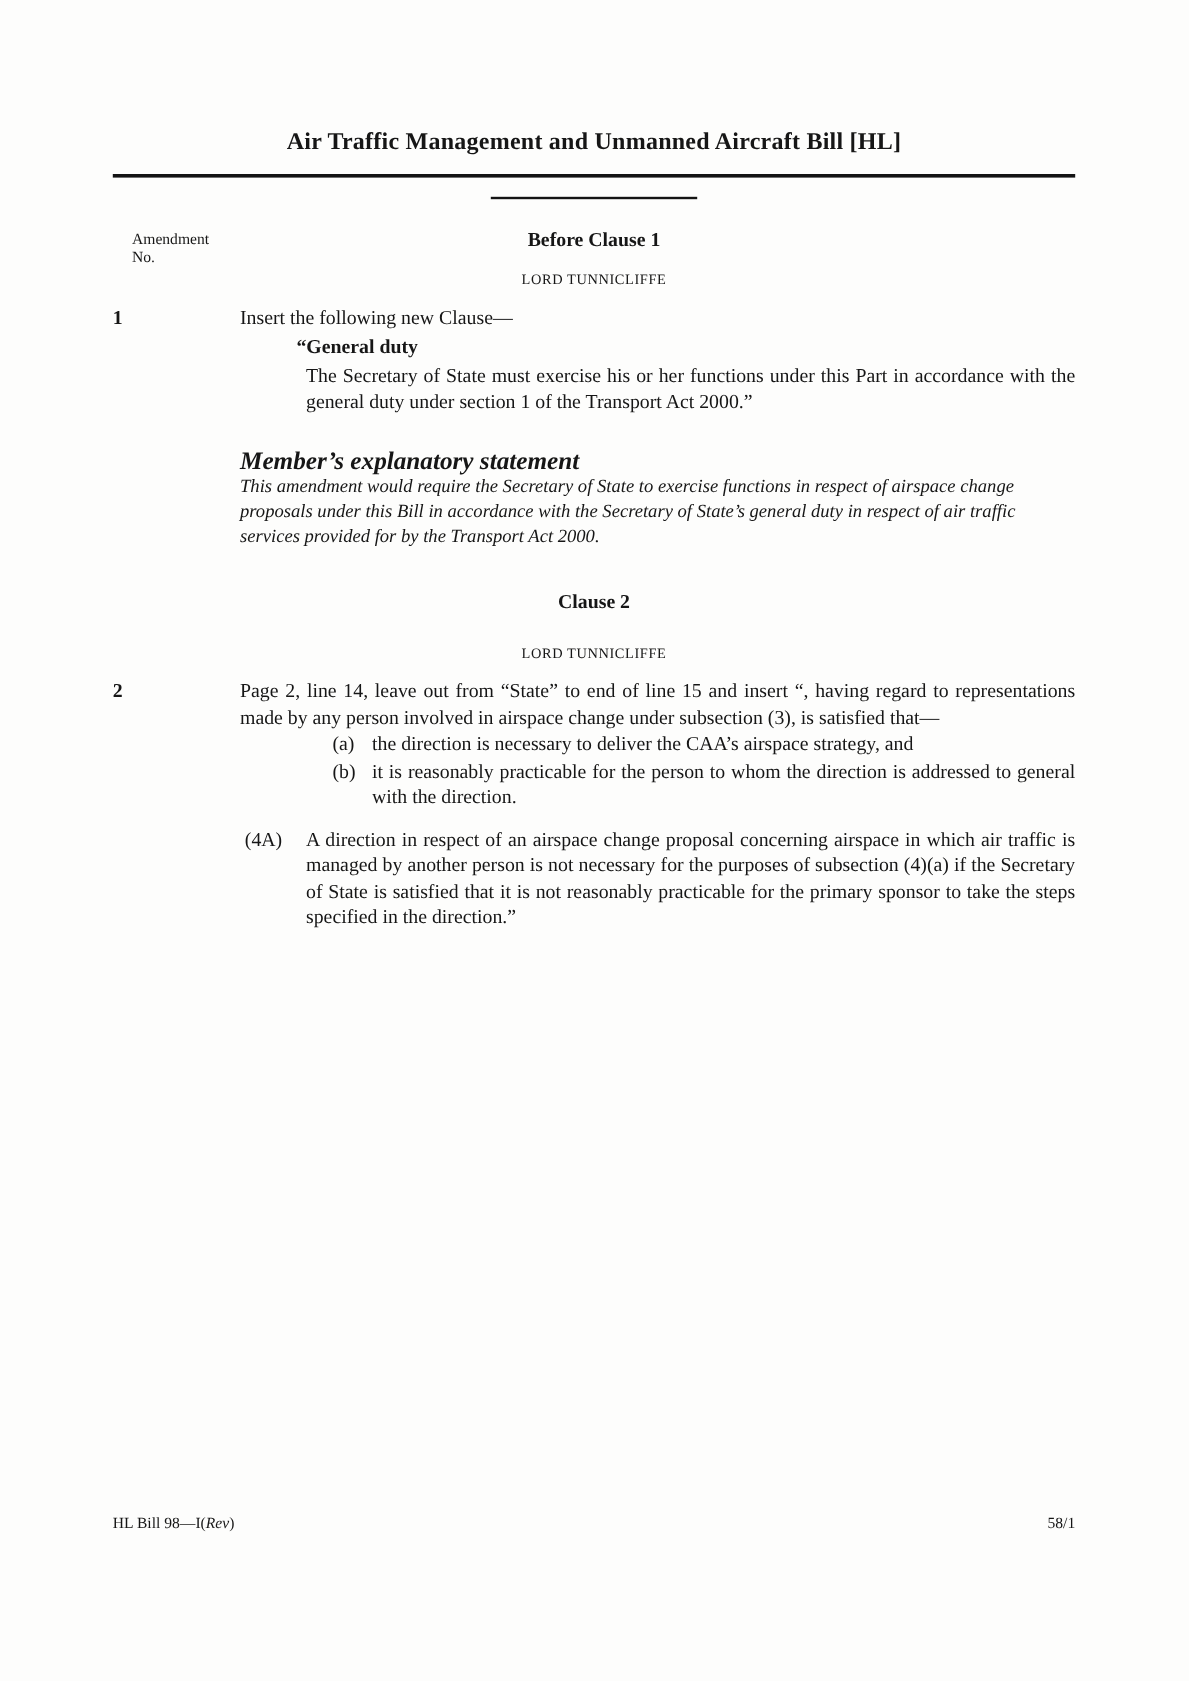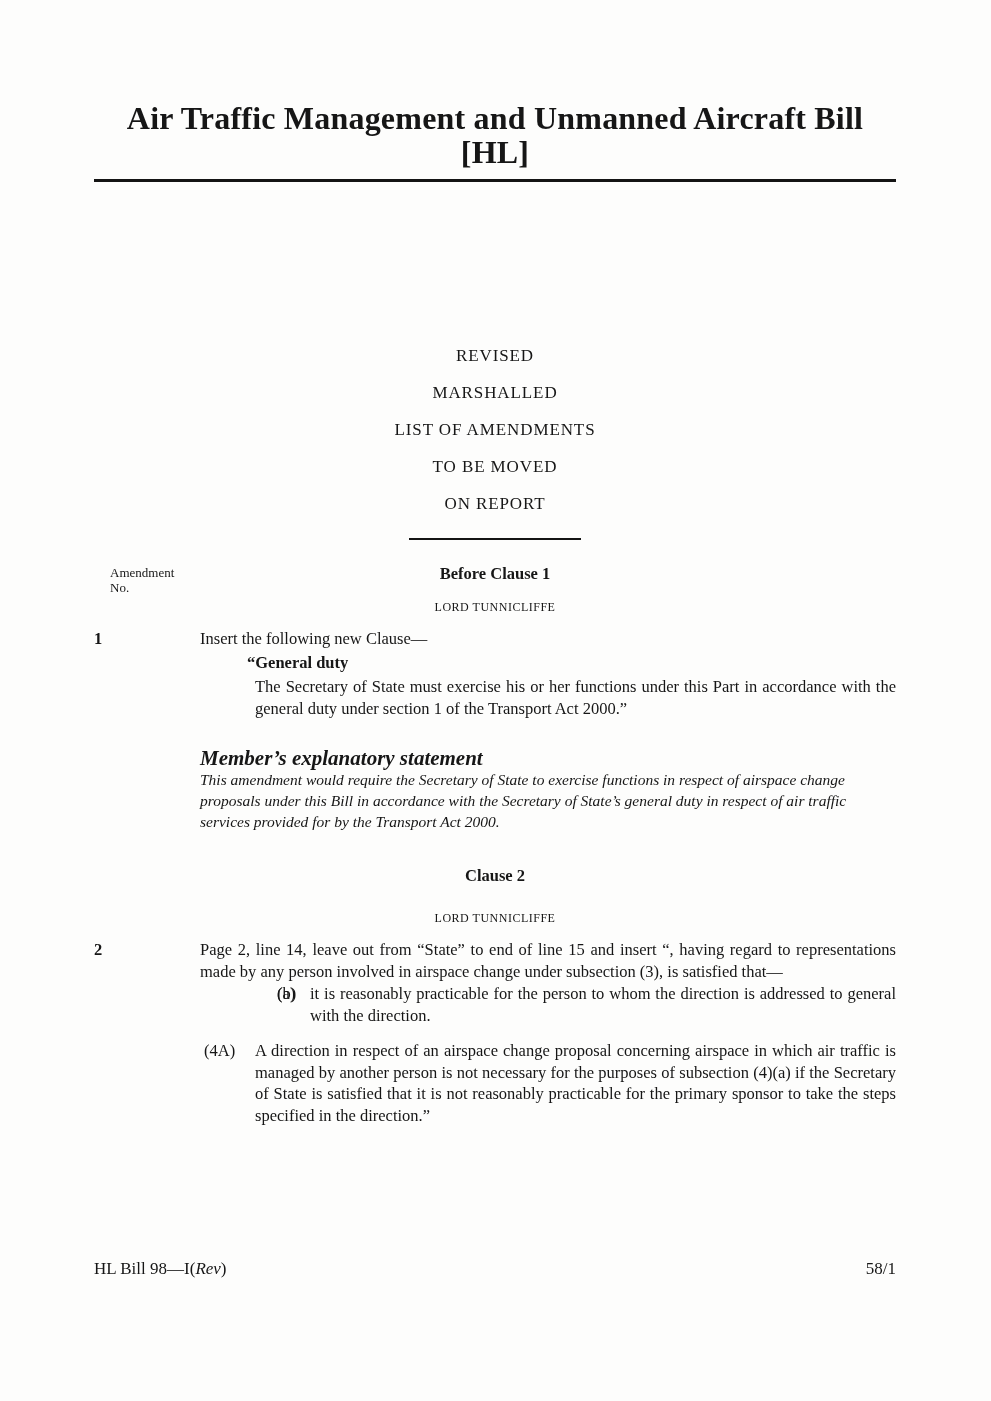--- a/index.html
+++ b/index.html
@@ -20,21 +20,21 @@
   .content {
     position: absolute;
     left: 94px;
     top: 0;
     width: 802px;
   }
   .doc-title {
     margin-top: 101px;
     text-align: center;
     font-weight: bold;
-    font-size: 32px;
+    font-size: 20px;
     line-height: 34px;
     letter-spacing: 0.2px;
   }
   .title-rule {
     border: none;
     border-top: 3px solid #141414;
     margin: 10px 0 0 0;
   }
   .header-lines {
     margin-top: 155px;
@@ -152,45 +152,38 @@
   .subsection-label {
     position: absolute;
     left: 4px;
     top: 0;
   }
   .footer {
     position: absolute;
     left: 94px;
     right: 95px;
     top: 1258px;
-    font-size: 17px;
+    font-size: 13px;
     line-height: 21px;
     display: flex;
     justify-content: space-between;
   }
   .italic {
     font-style: italic;
   }
 </style>
 </head>
 <body>
 
 <div class="page">
   <div class="content">
 
     <div class="doc-title">Air Traffic Management and Unmanned Aircraft Bill [HL]</div>
     <hr class="title-rule">
 
-    <div class="header-lines">
-      <div>REVISED</div>
-      <div>MARSHALLED</div>
-      <div>LIST OF AMENDMENTS</div>
-      <div>TO BE MOVED</div>
-      <div>ON REPORT</div>
-    </div>
 
     <hr class="short-divider">
 
 
     <div class="heading-row">
       <div class="amendment-col-label">
         <div>Amendment</div>
         <div>No.</div>
       </div>
       <div class="section-heading">Before Clause 1</div>
@@ -214,20 +207,21 @@
     <div class="section-heading standalone">Clause 2</div>
 
     <div class="mover second">LORD TUNNICLIFFE</div>
 
     <div class="amendment">
       <div class="amendment-number">2</div>
       <div class="amendment-body">
         <div class="lead-text">Page 2, line 14, leave out from “State” to end of line 15 and insert “, having regard to representations made by any person involved in airspace change under subsection (3), is satisfied that—</div>
         <div class="list-item">
           <span class="item-label">(a)</span>
+          <span>the direction is necessary to deliver the CAA’s airspace strategy, and</span>
         </div>
         <div class="list-item">
           <span class="item-label">(b)</span>
           <span>it is reasonably practicable for the person to whom the direction is addressed to general with the direction.</span>
         </div>
         <div class="subsection">
           <span class="subsection-label">(4A)</span>
           <span>A direction in respect of an airspace change proposal concerning airspace in which air traffic is managed by another person is not necessary for the purposes of subsection (4)(a) if the Secretary of State is satisfied that it is not reasonably practicable for the primary sponsor to take the steps specified in the direction.”</span>
         </div>
       </div>

